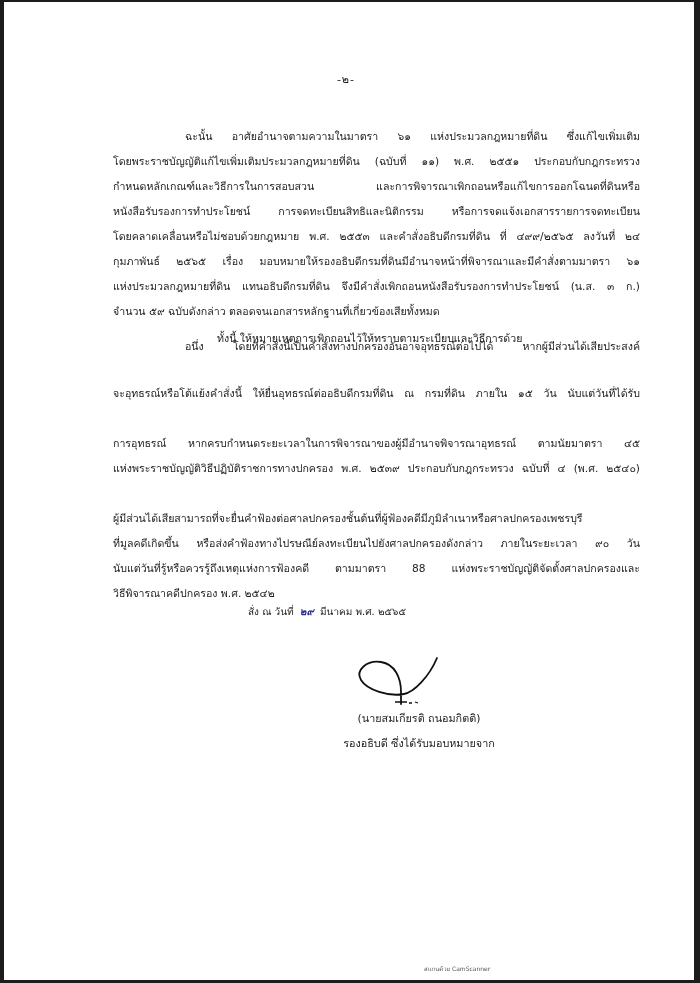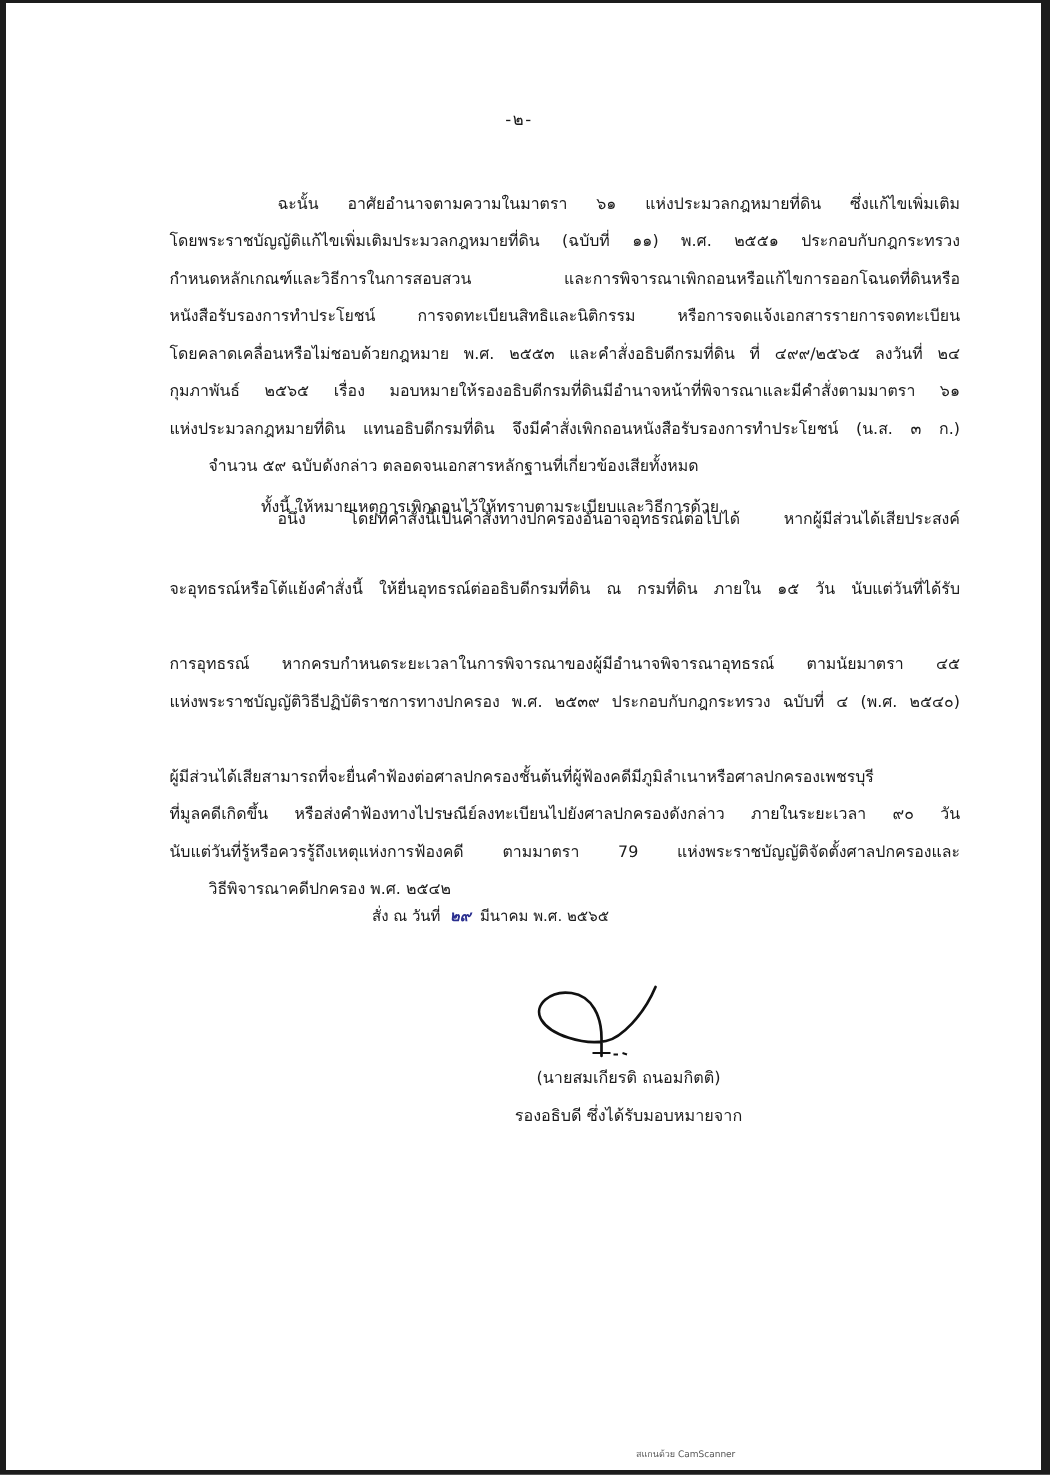--- a/index.html
+++ b/index.html
@@ -33,21 +33,21 @@
       position: absolute;
       left: 109px;
       width: 527px;
       font-size: 10.6px;
       line-height: 14px;
       white-space: nowrap;
       text-align: justify;
       text-align-last: justify;
     }
     .line.indent { left: 181px; width: 455px; }
-    .line.last { text-align-last: left; margin-left: 26px; }
+    .line.last { text-align-last: left; }
     .line.center-indent { left: 170px; width: auto; text-align-last: left; }
     .date-line {
       position: absolute;
       left: 244px;
       top: 603px;
       font-size: 10px;
       line-height: 14px;
       white-space: nowrap;
     }
     .date-handwritten {
@@ -90,29 +90,29 @@
 
   <div class="line indent" style="top:127px;">ฉะนั้น อาศัยอำนาจตามความในมาตรา ๖๑ แห่งประมวลกฎหมายที่ดิน ซึ่งแก้ไขเพิ่มเติม</div>
   <div class="line" style="top:152px;">โดยพระราชบัญญัติแก้ไขเพิ่มเติมประมวลกฎหมายที่ดิน (ฉบับที่ ๑๑) พ.ศ. ๒๕๕๑ ประกอบกับกฎกระทรวง</div>
   <div class="line" style="top:177px;">กำหนดหลักเกณฑ์และวิธีการในการสอบสวน และการพิจารณาเพิกถอนหรือแก้ไขการออกโฉนดที่ดินหรือ</div>
   <div class="line" style="top:202px;">หนังสือรับรองการทำประโยชน์ การจดทะเบียนสิทธิและนิติกรรม หรือการจดแจ้งเอกสารรายการจดทะเบียน</div>
   <div class="line" style="top:227px;">โดยคลาดเคลื่อนหรือไม่ชอบด้วยกฎหมาย พ.ศ. ๒๕๕๓ และคำสั่งอธิบดีกรมที่ดิน ที่ ๔๙๙/๒๕๖๕ ลงวันที่ ๒๔</div>
   <div class="line" style="top:252px;">กุมภาพันธ์ ๒๕๖๕ เรื่อง มอบหมายให้รองอธิบดีกรมที่ดินมีอำนาจหน้าที่พิจารณาและมีคำสั่งตามมาตรา ๖๑</div>
   <div class="line" style="top:277px;">แห่งประมวลกฎหมายที่ดิน แทนอธิบดีกรมที่ดิน จึงมีคำสั่งเพิกถอนหนังสือรับรองการทำประโยชน์ (น.ส. ๓ ก.)</div>
   <div class="line last" style="top:302px;">จำนวน ๕๙ ฉบับดังกล่าว ตลอดจนเอกสารหลักฐานที่เกี่ยวข้องเสียทั้งหมด</div>
 
-  <div class="line center-indent" style="top:329px;">ทั้งนี้ ให้หมายเหตุการเพิกถอนไว้ให้ทราบตามระเบียบและวิธีการด้วย</div>
+  <div class="line center-indent" style="top:329px;margin-left:43px;">ทั้งนี้ ให้หมายเหตุการเพิกถอนไว้ให้ทราบตามระเบียบและวิธีการด้วย</div>
 
   <div class="line indent" style="top:337px;">อนึ่ง โดยที่คำสั่งนี้เป็นคำสั่งทางปกครองอันอาจอุทธรณ์ต่อไปได้ หากผู้มีส่วนได้เสียประสงค์</div>
   <div class="line" style="top:384px;">จะอุทธรณ์หรือโต้แย้งคำสั่งนี้ ให้ยื่นอุทธรณ์ต่ออธิบดีกรมที่ดิน ณ กรมที่ดิน ภายใน ๑๕ วัน นับแต่วันที่ได้รับ</div>
   <div class="line" style="top:434px;">การอุทธรณ์ หากครบกำหนดระยะเวลาในการพิจารณาของผู้มีอำนาจพิจารณาอุทธรณ์ ตามนัยมาตรา ๔๕</div>
   <div class="line" style="top:459px;">แห่งพระราชบัญญัติวิธีปฏิบัติราชการทางปกครอง พ.ศ. ๒๕๓๙ ประกอบกับกฎกระทรวง ฉบับที่ ๔ (พ.ศ. ๒๕๔๐)</div>
   <div class="line" style="top:509px;">ผู้มีส่วนได้เสียสามารถที่จะยื่นคำฟ้องต่อศาลปกครองชั้นต้นที่ผู้ฟ้องคดีมีภูมิลำเนาหรือศาลปกครองเพชรบุรี</div>
   <div class="line" style="top:534px;">ที่มูลคดีเกิดขึ้น หรือส่งคำฟ้องทางไปรษณีย์ลงทะเบียนไปยังศาลปกครองดังกล่าว ภายในระยะเวลา ๙๐ วัน</div>
-  <div class="line" style="top:559px;">นับแต่วันที่รู้หรือควรรู้ถึงเหตุแห่งการฟ้องคดี ตามมาตรา 79 แห่งพระราชบัญญัติจัดตั้งศาลปกครองและ</div>
+  <div class="line" style="top:559px;">นับแต่วันที่รู้หรือควรรู้ถึงเหตุแห่งการฟ้องคดี ตามมาตรา 88 แห่งพระราชบัญญัติจัดตั้งศาลปกครองและ</div>
   <div class="line last" style="top:584px;">วิธีพิจารณาคดีปกครอง พ.ศ. ๒๕๔๒</div>
 
   <div class="date-line">
     <span>สั่ง ณ วันที่</span>
     <span class="date-handwritten">๒๙</span>
     <span>มีนาคม พ.ศ. ๒๕๖๕</span>
   </div>
 
   <svg class="signature" viewBox="0 0 100 60">
     <path d="M88 6 C 80 25, 65 40, 55 42 C 40 45, 18 38, 12 28 C 6 18, 18 8, 32 10 C 46 12, 52 26, 52 40 L 52 52" fill="none" stroke="#111" stroke-width="1.8" stroke-linecap="round"></path>

